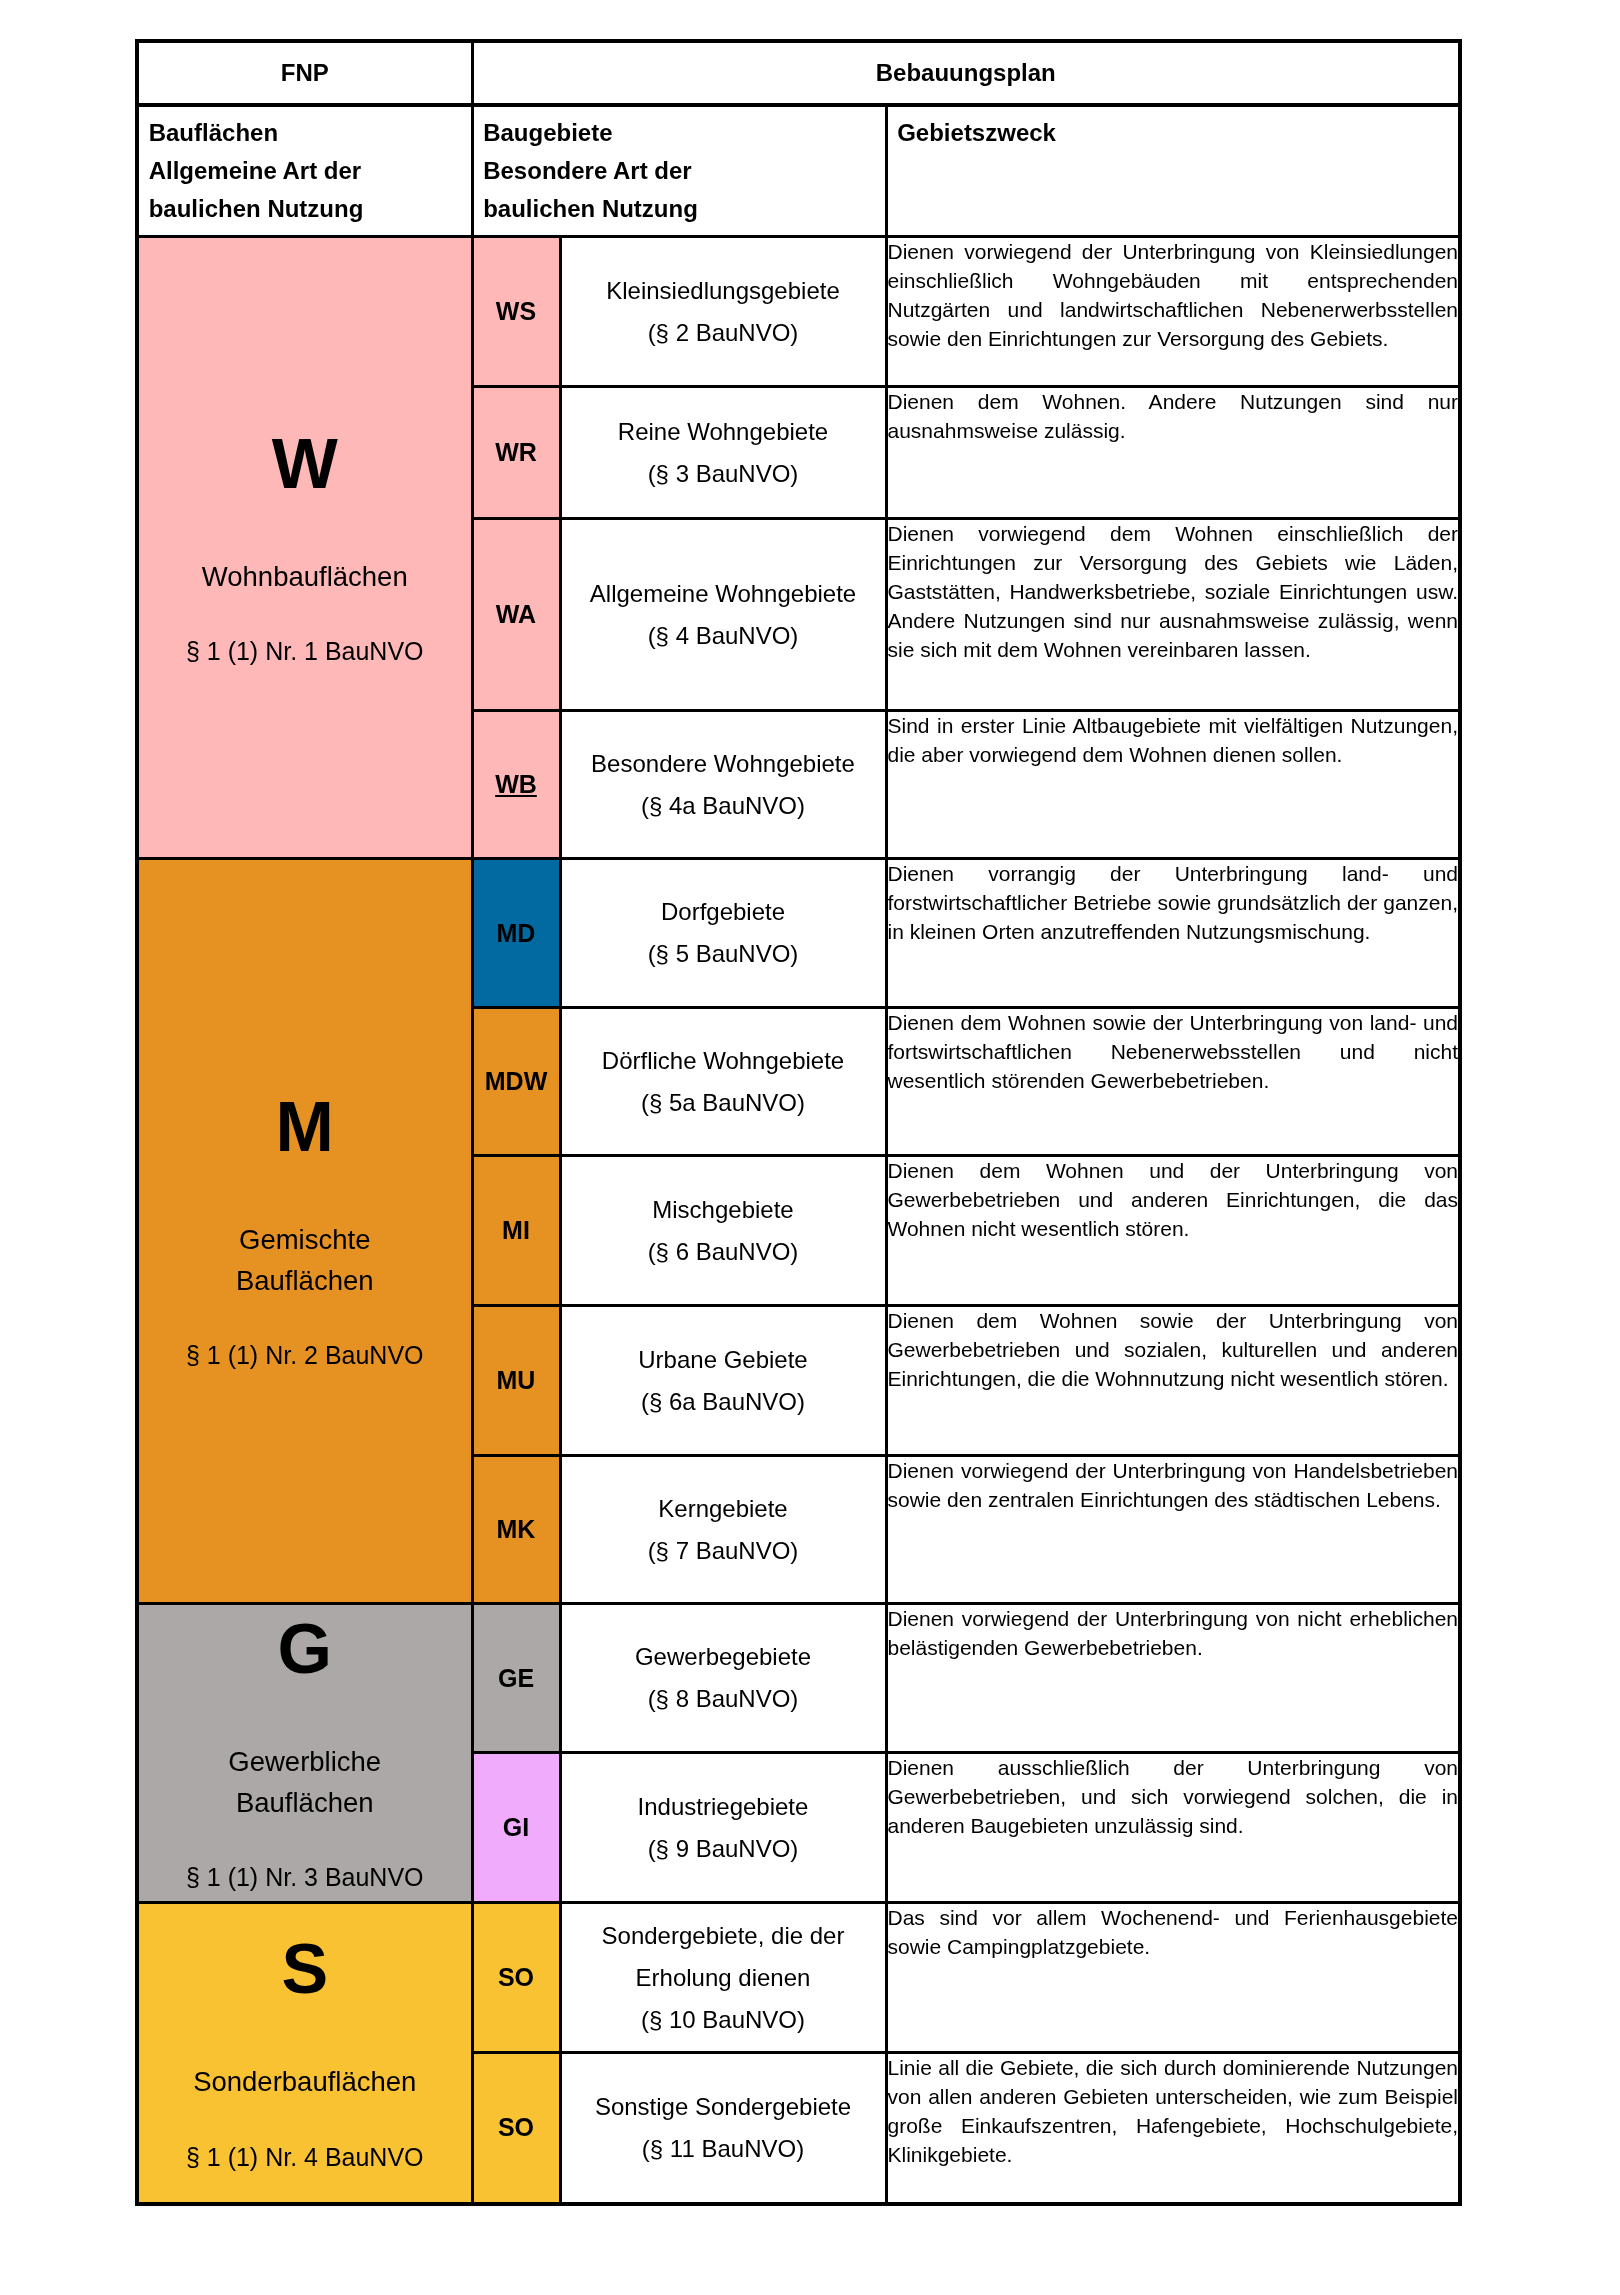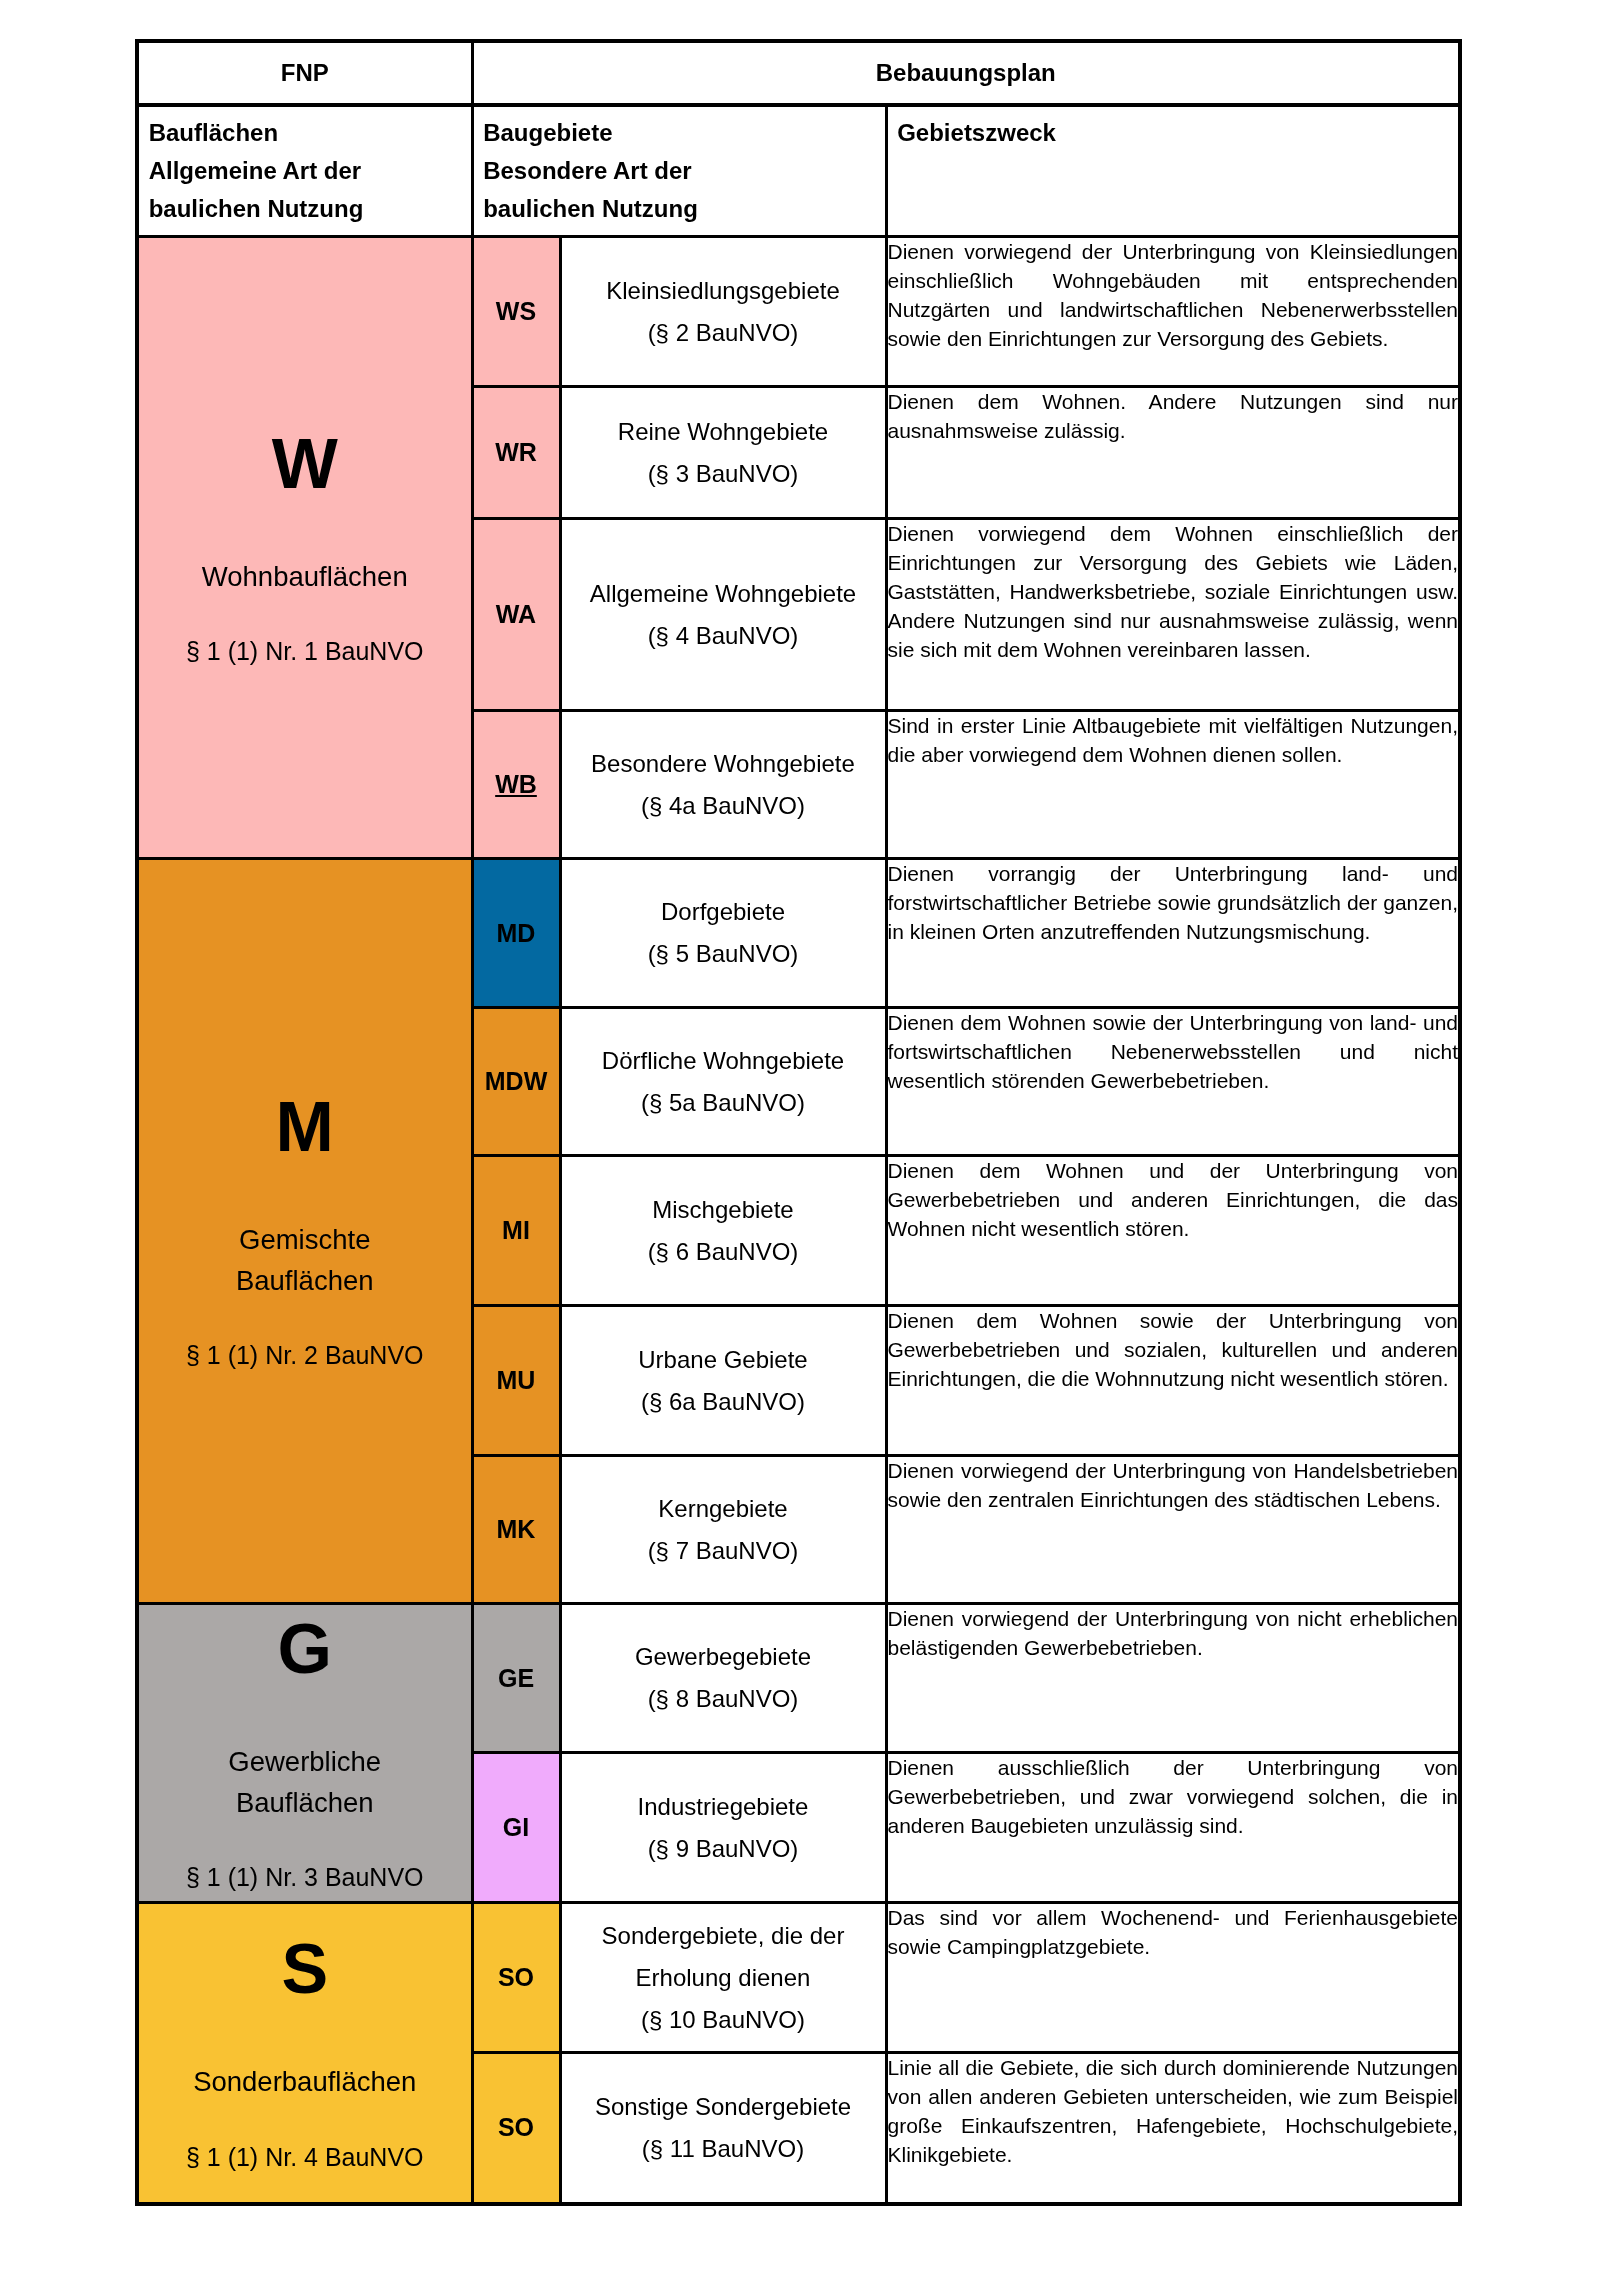--- a/index.html
+++ b/index.html
@@ -185,21 +185,21 @@
       </td>
       <td class="code-cell" style="background-color: rgb(171, 168, 167);">GE</td>
       <td class="name-cell">Gewerbegebiete
 (§ 8 BauNVO)</td>
       <td class="zweck-cell">Dienen vorwiegend der Unterbringung von nicht erheblichen belästigenden Gewerbebetrieben.</td>
     </tr>
     <tr style="height:150px">
       <td class="code-cell" style="background-color: #f0abfc;">GI</td>
       <td class="name-cell">Industriegebiete
 (§ 9 BauNVO)</td>
-      <td class="zweck-cell">Dienen ausschließlich der Unterbringung von Gewerbebetrieben, und zwar vorwiegend solchen, die in anderen Baugebieten unzulässig sind.</td>
+      <td class="zweck-cell">Dienen ausschließlich der Unterbringung von Gewerbebetrieben, und sich vorwiegend solchen, die in anderen Baugebieten unzulässig sind.</td>
     </tr>
 
     <tr style="height:150px">
       <td class="group-cell" rowspan="2" style="background-color: rgb(249, 194, 51);">
         <div class="group-inner">
           <div class="group-letter">S</div>
           <div class="group-name">Sonderbauflächen</div>
           <div class="group-ref">§ 1 (1) Nr. 4 BauNVO</div>
         </div>
       </td>

